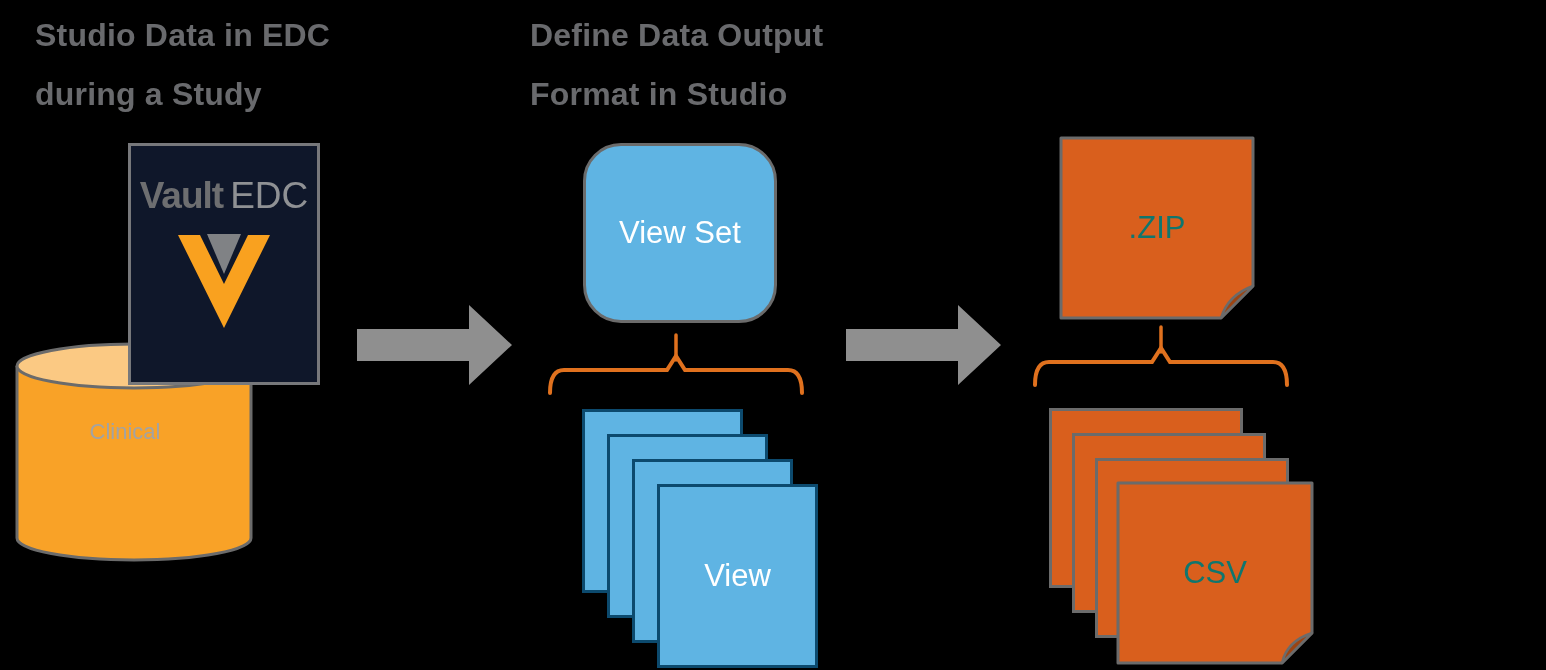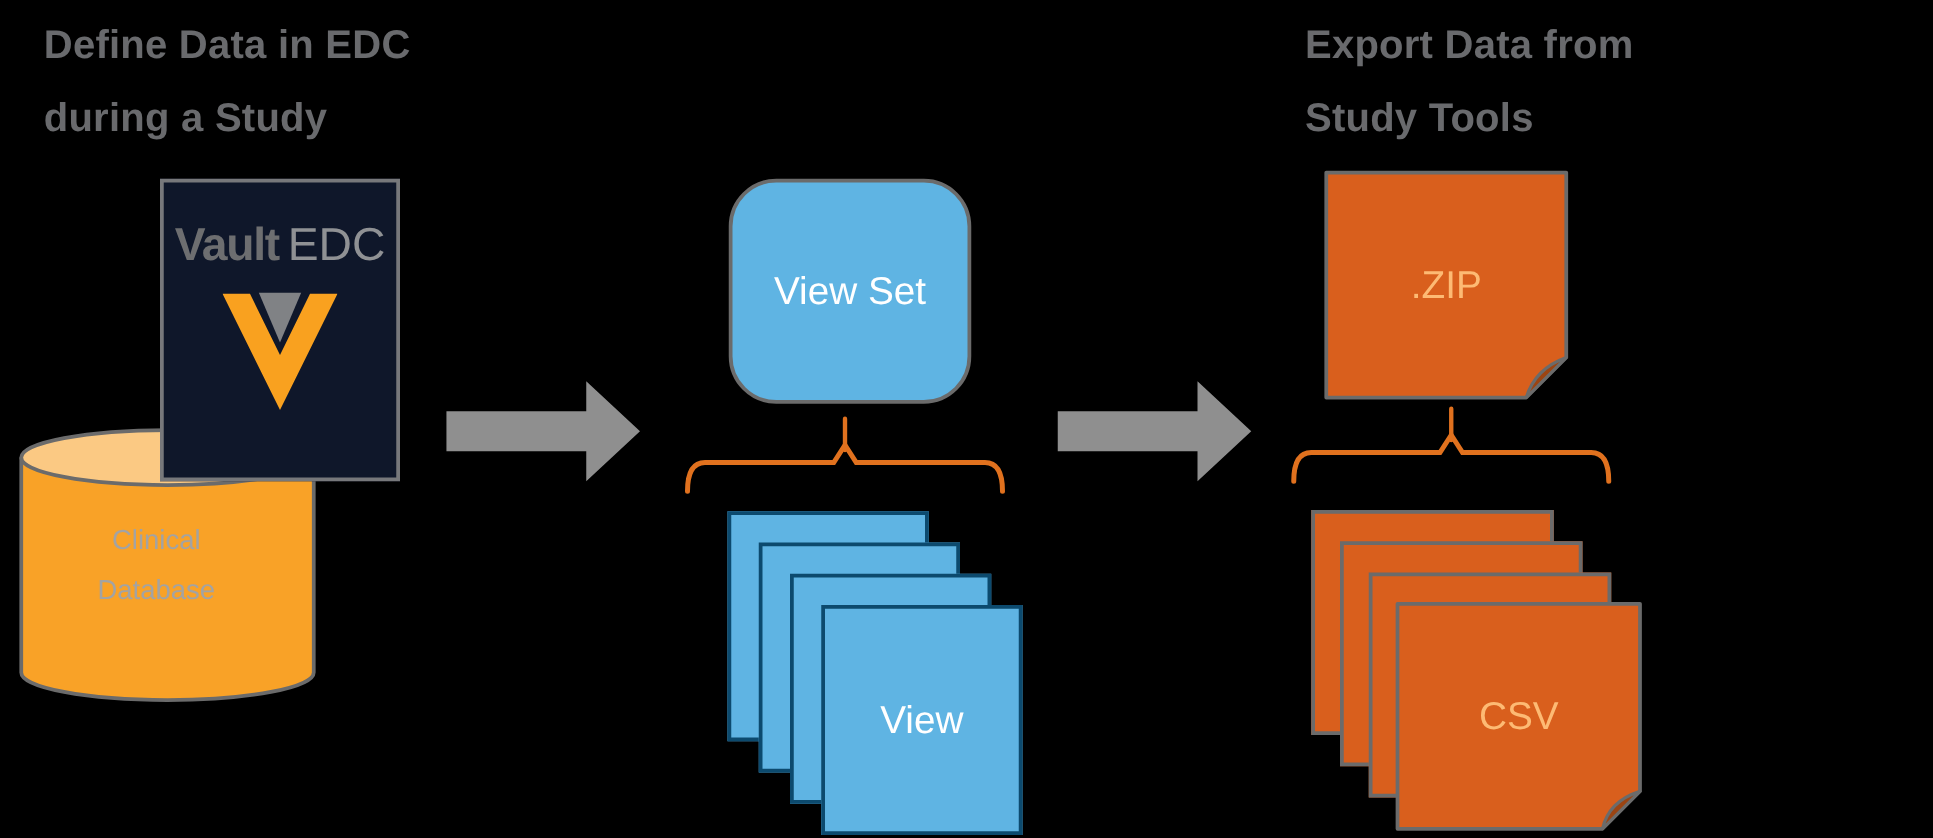--- a/index.html
+++ b/index.html
@@ -45,44 +45,43 @@
     position:absolute; width:155px; height:178px;
     background:#5fb4e3; border:3px solid #0c4a6e; box-sizing:content-box;
   }
   .page-orange {
     position:absolute; width:188px; height:174px;
     background:#d95f1d; border:3px solid #6b6b6b; box-sizing:content-box;
   }
 
   .overlay-label {
     position:absolute; display:flex; align-items:center; justify-content:center;
-    color:#fdba74; font-size:31px; font-weight:400;
+    color:#0f766e; font-size:31px; font-weight:400;
   }
 </style>
 </head>
 <body>
 
 <div class="stage">
 
   <div class="heading" style="left:35px;">
-    <div>Define Data in EDC</div>
+    <div>Studio Data in EDC</div>
     <div>during a Study</div>
   </div>
-  <div class="heading" style="left:1044px;">
-    <div>Export Data from</div>
-    <div>Study Tools</div>
+  <div class="heading" style="left:530px;">
+    <div>Define Data Output</div>
+    <div>Format in Studio</div>
   </div>
 
   <svg class="abs" style="left:14px; top:341px;" width="240" height="222" viewBox="0 0 240 222">
     <path d="M3 25 L3 197 A117 22 0 0 0 237 197 L237 25" fill="#f9a227" stroke="#6b6b6b" stroke-width="3" stroke-linejoin="round"></path>
     <ellipse cx="120" cy="25" rx="117" ry="22" fill="#fbc983" stroke="#6b6b6b" stroke-width="3"></ellipse>
   </svg>
   <div class="cyl-text">
     <div>Clinical</div>
-    <div>Database</div>
   </div>
 
   <div class="vault-card">
     <div class="vault-wordmark">
       <span class="vault-word">Vault</span><span class="edc-word">EDC</span>
     </div>
     <svg class="v-logo" width="92" height="94" viewBox="0 0 92 94">
       <path d="M0 1 L46 94 L92 1 L70 1 L46 50 L22 1 Z" fill="#f9a11f"></path>
       <path d="M29 0 L63 0 L46 40 Z" fill="#808285"></path>
     </svg>

